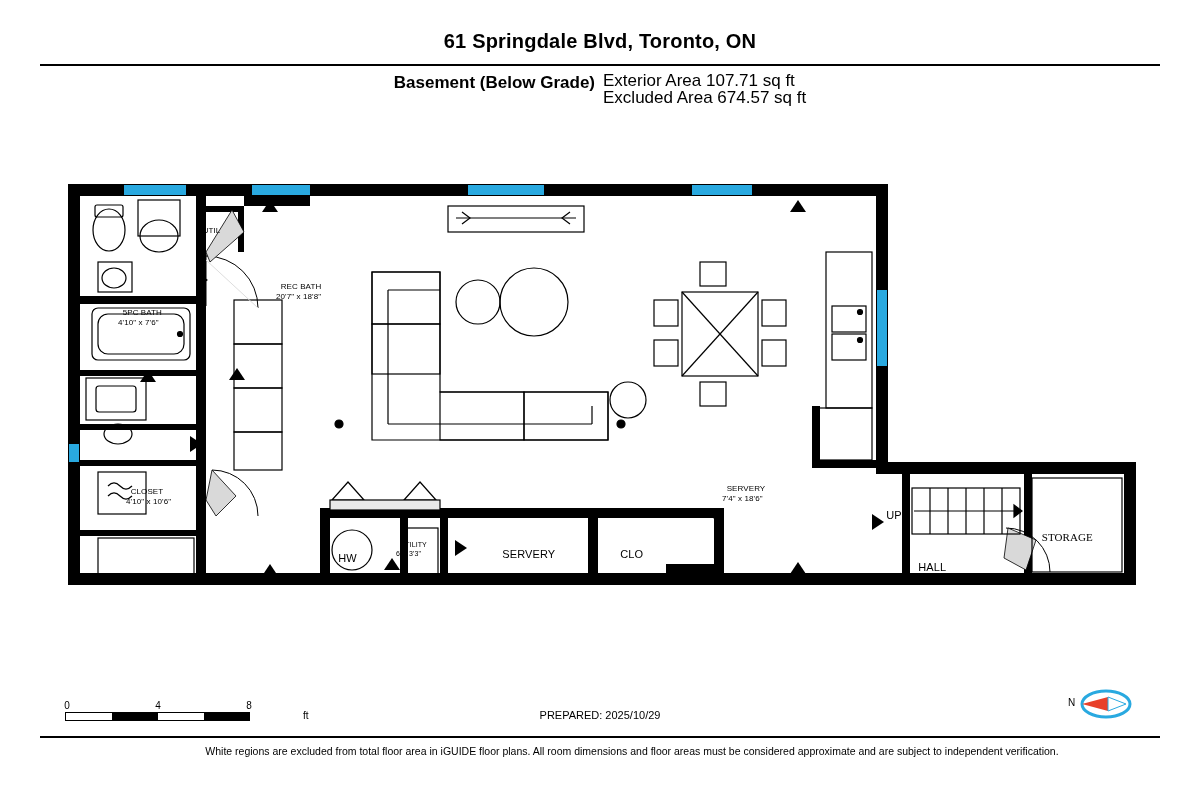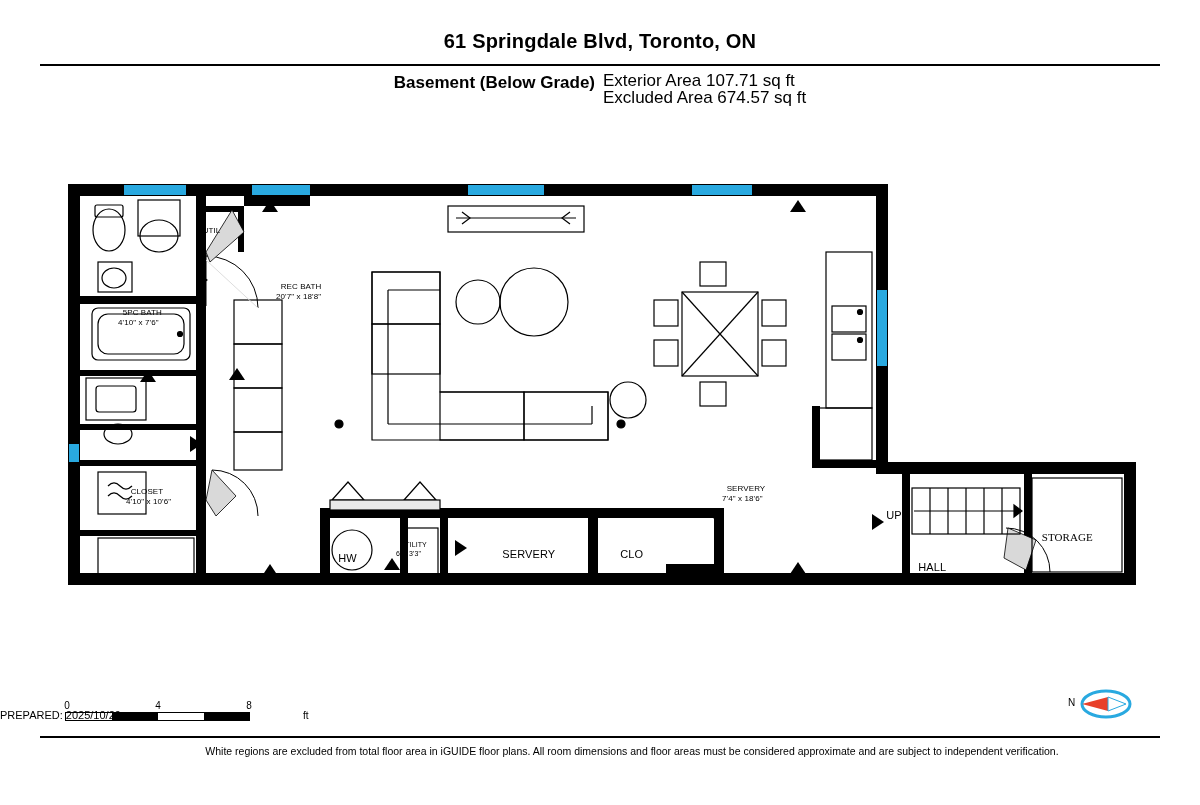--- a/index.html
+++ b/index.html
@@ -57,21 +57,21 @@
     text-align: left;
     line-height: 17px;
   }
 
   
   .prepared {
     position: absolute;
     top: 709px;
     left: 0;
     width: 1200px;
-    text-align: left;
+    text-align: center;
     font-size: 11px;
   }
   .footer-rule {
     position: absolute;
     top: 736px;
     left: 40px;
     width: 1120px;
     height: 2px;
     background: #000000;
   }

